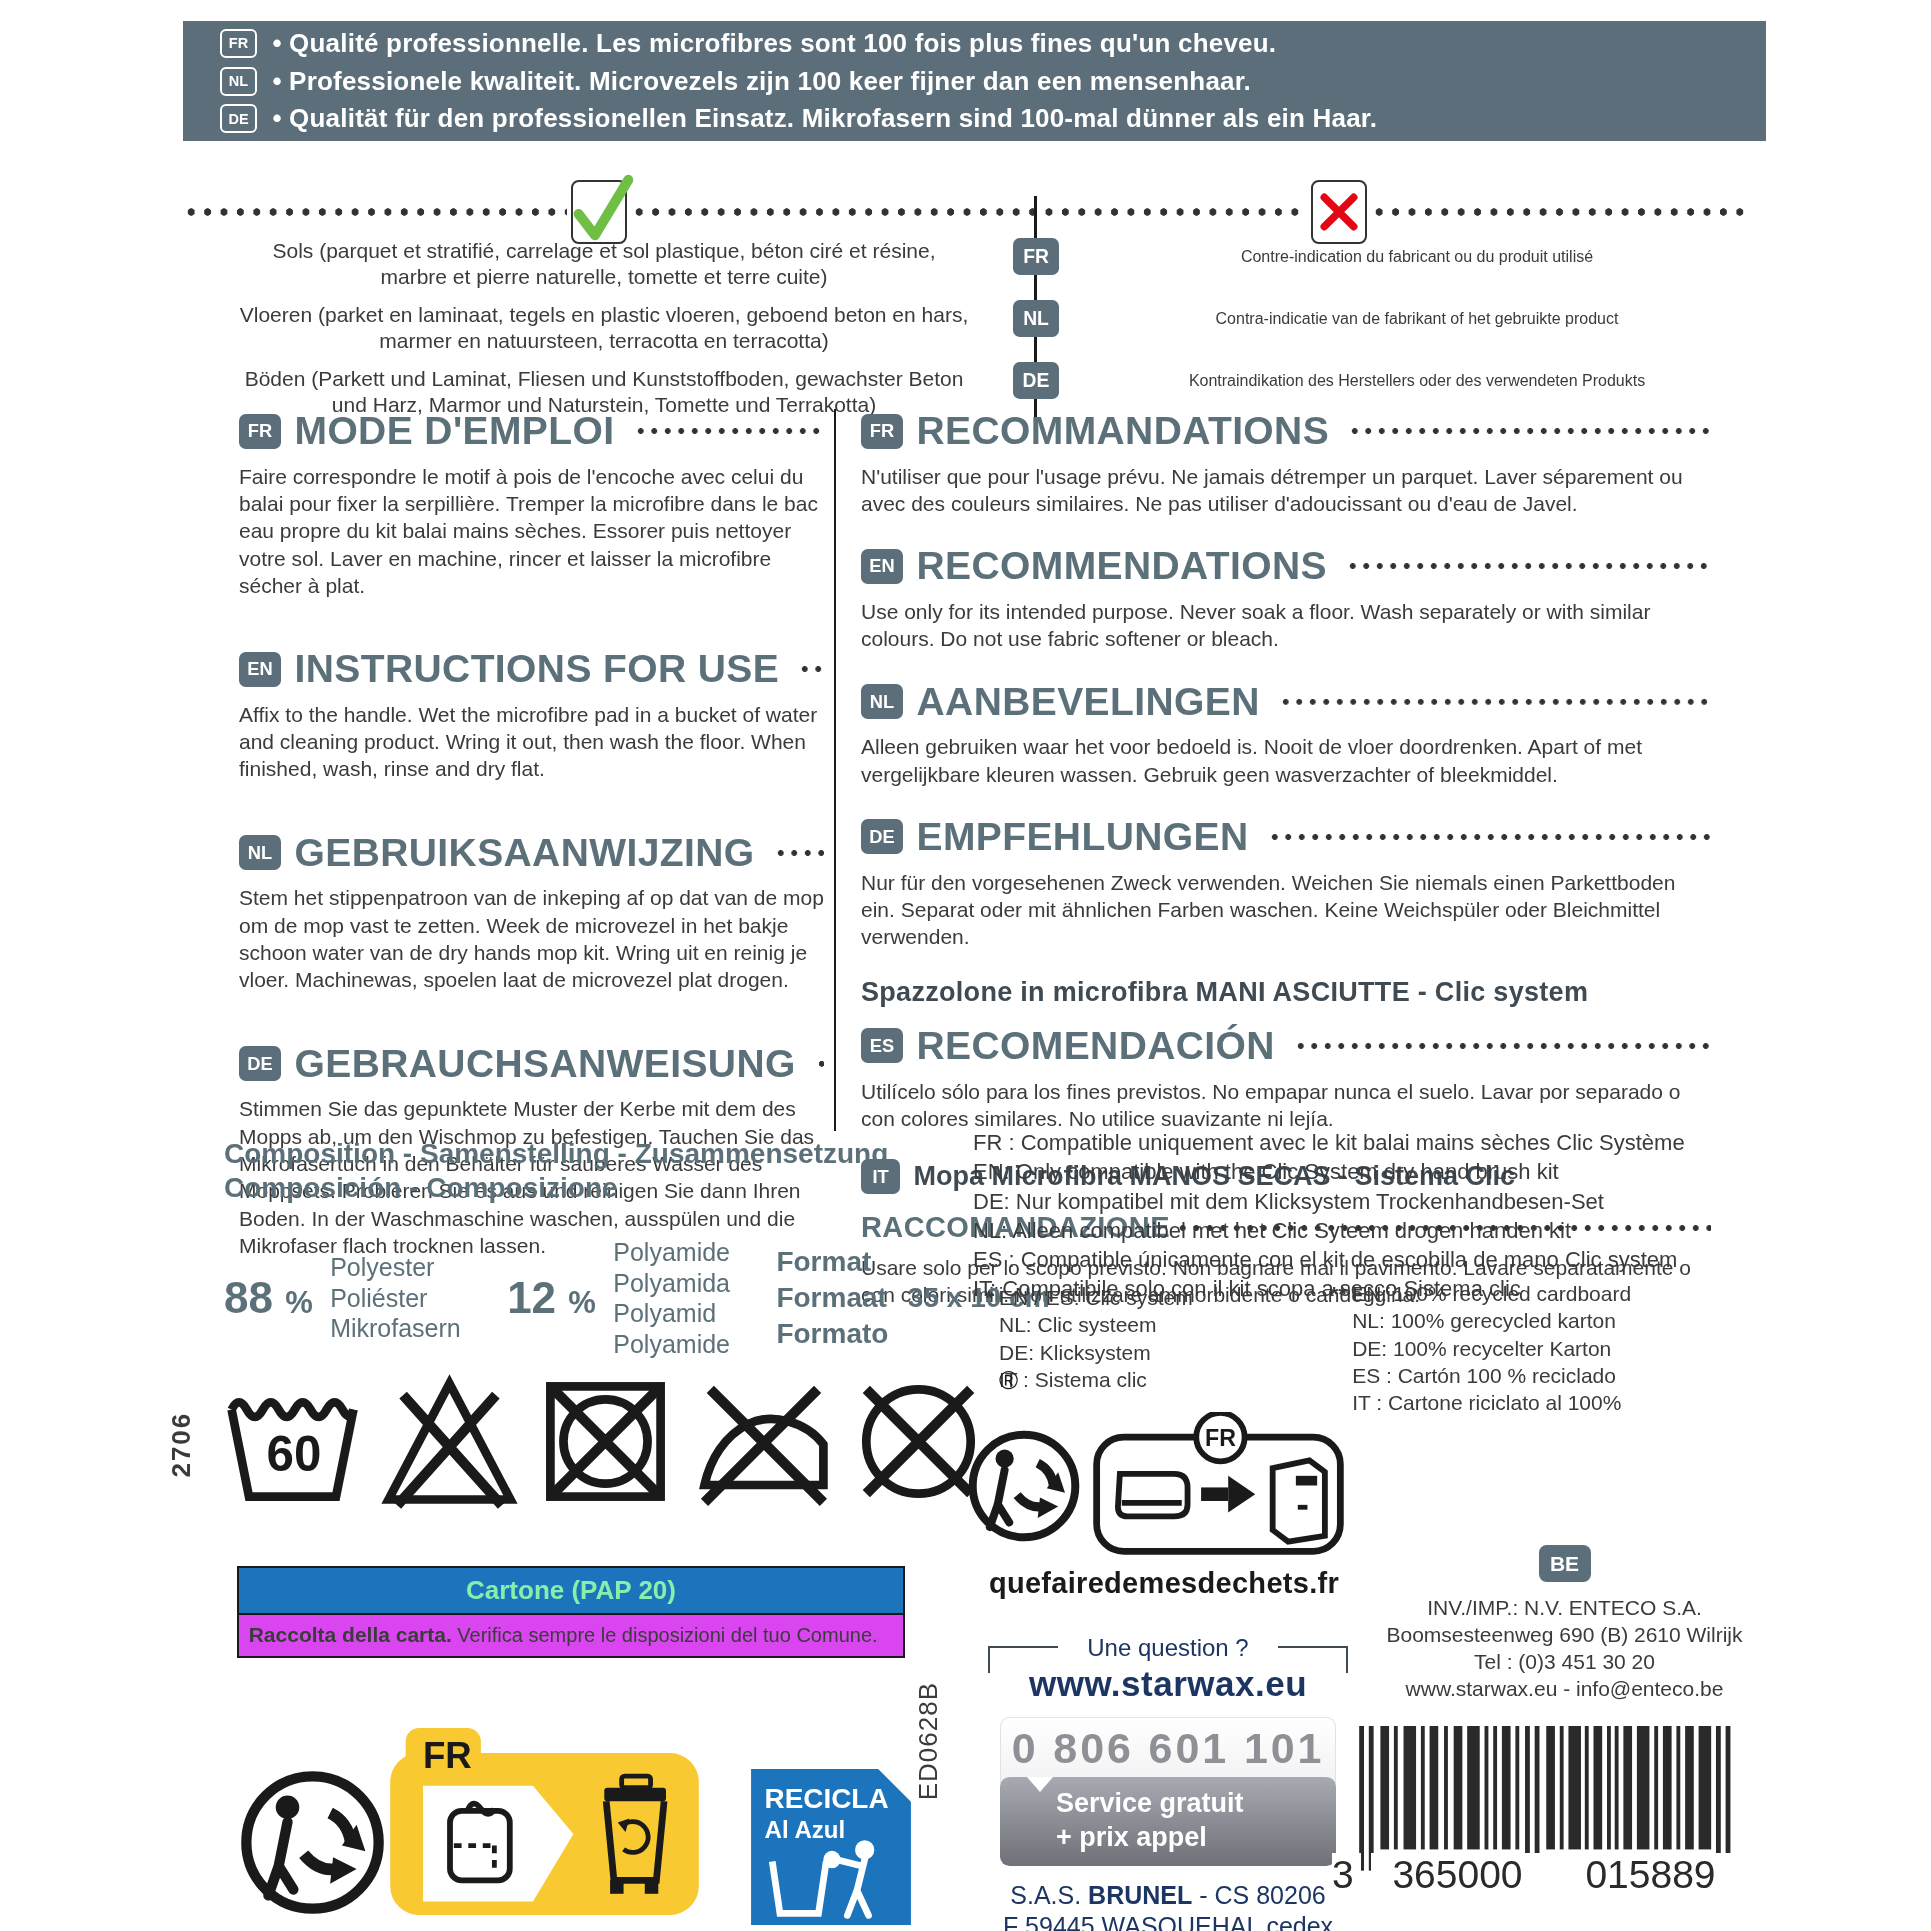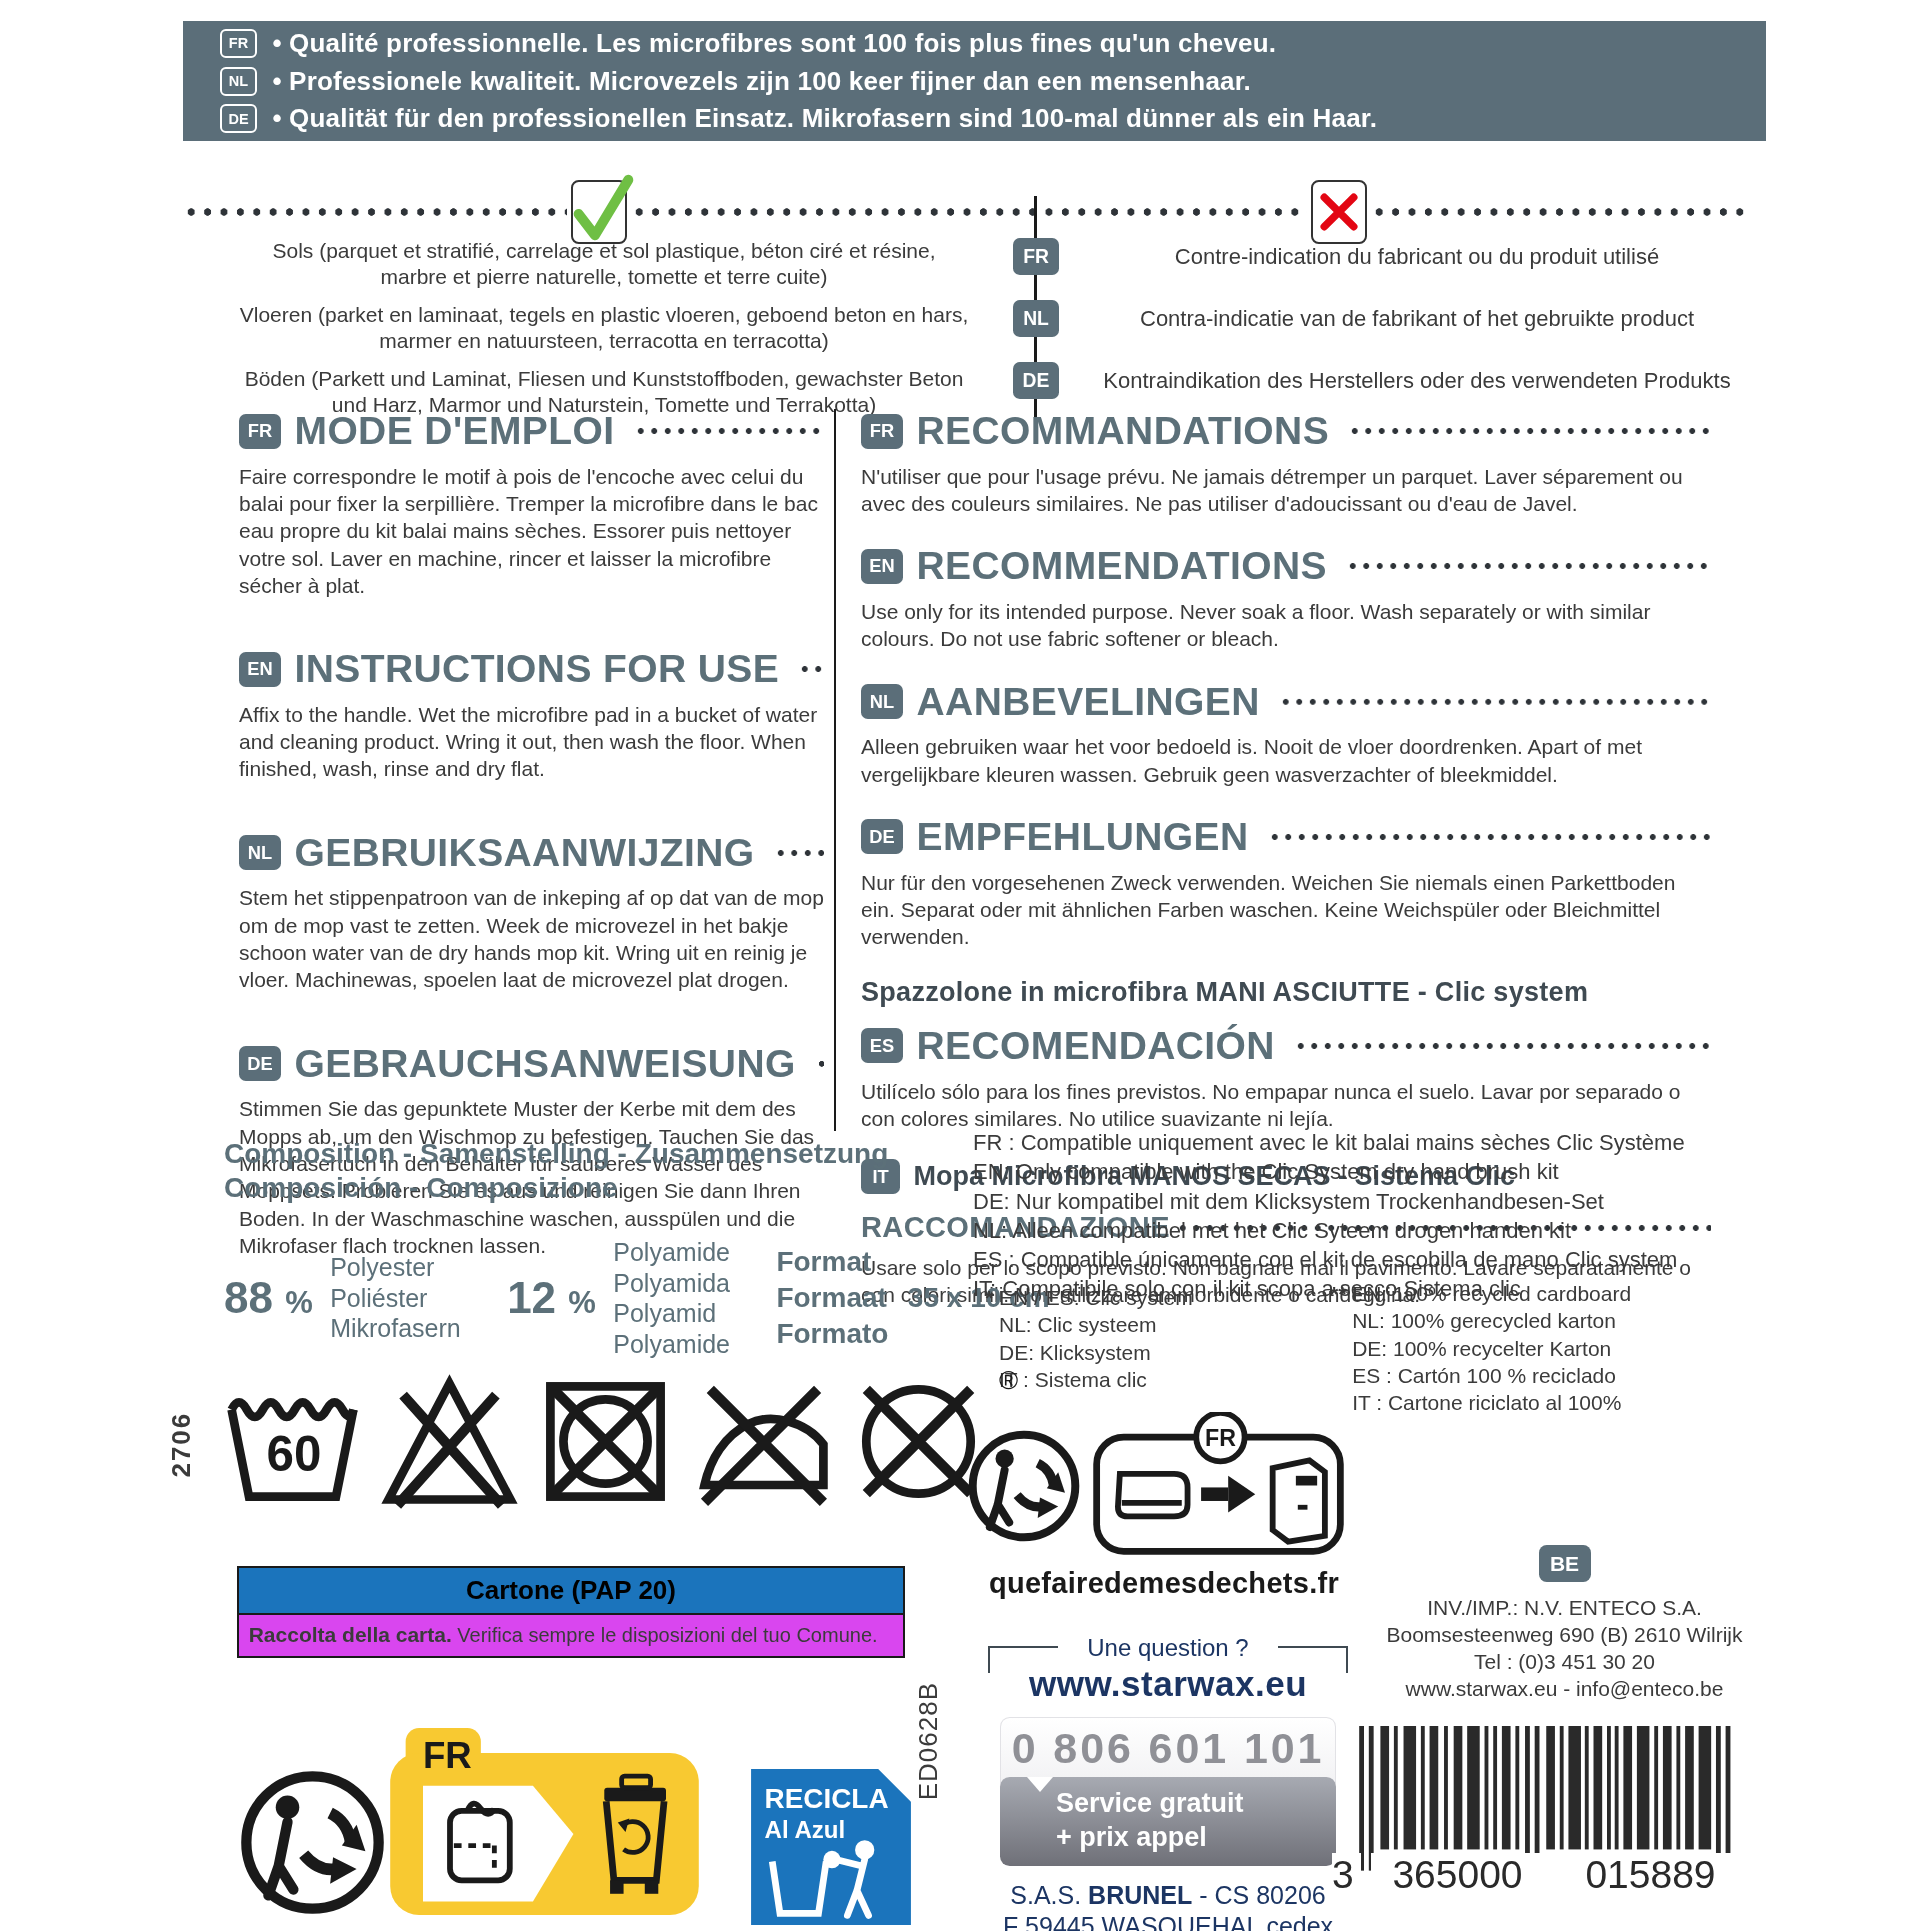--- a/index.html
+++ b/index.html
@@ -30,21 +30,21 @@
   .suit-left{position:absolute;left:237px;top:238px;width:734px;text-align:center;
           font-size:21px;line-height:1.25;}
   .suit-left p{margin:0 0 11.6px 0;}
   .suit-right{position:absolute;left:980px;top:238px;width:772px;}
   .suit-right .vline{position:absolute;left:54px;top:-42px;bottom:-7.7px;width:2.9px;background:#1a1a1a;}
   .suit-row{display:flex;align-items:center;gap:23px;margin-bottom:25px;position:relative;}
   .lang-badge{display:inline-flex;align-items:center;justify-content:center;flex:none;
           width:46px;height:37px;background:#5b6e79;border-radius:6.8px;color:#fff;
           font-size:19.3px;font-weight:bold;}
   .suit-row .lang-badge{margin-left:33px;}
-  .suit-row-text{flex:1;text-align:center;font-size:22px;}
+  .suit-row-text{flex:1;text-align:center;font-size:16px;}
 
   
   .col-divider{position:absolute;left:834px;top:409px;height:722px;width:1.9px;background:#1a1a1a;}
   .main-left{position:absolute;left:239px;top:409px;width:585px;}
   .main-right{position:absolute;left:861px;top:409px;width:850px;}
   .sec{margin-bottom:0;}
   .sec-head{display:flex;align-items:center;gap:13.5px;}
   .sec-head .lang-badge{width:42px;height:35px;font-size:18.3px;}
   .sec-title{font-size:39px;font-weight:bold;color:#5c7079;letter-spacing:0.4px;white-space:nowrap;}
   .hdots{flex:1;height:9.7px;margin-left:5.8px;
@@ -82,21 +82,21 @@
 
   
   .care-code{position:absolute;left:166px;top:1412px;writing-mode:vertical-rl;
           transform:rotate(180deg);font-size:26px;font-weight:bold;color:#3b3b3b;letter-spacing:1.9px;}
   .care-row{position:absolute;left:220px;top:1369px;display:flex;gap:11.6px;align-items:flex-start;}
   .care-row svg{display:block;}
   .reg{font-size:26px;color:#1a1a1a;position:relative;top:-3.9px;left:-3.9px;}
 
   
   .cartone{position:absolute;left:237px;top:1566px;width:668px;border:2.9px solid #1a1a1a;box-sizing:border-box;}
-  .cartone-bar{background:#1b74bc;color:#000000;font-size:26px;font-weight:bold;
+  .cartone-bar{background:#1b74bc;color:#86efac;font-size:26px;font-weight:bold;
           text-align:center;padding:6.8px 0;border-bottom:2.9px solid #1a1a1a;}
   .cartone-note{background:#d946ef;font-size:20px;padding:8.7px 9.7px;white-space:nowrap;}
   .cartone-note b{font-size:21px;}
 
   
   .triman-big{position:absolute;left:239px;top:1769px;}
   .fr-yellow{position:absolute;left:390px;top:1726px;}
   .recicla{position:absolute;left:751px;top:1769px;}
   .ed-code{position:absolute;left:913px;top:1682px;writing-mode:vertical-rl;
           transform:rotate(180deg);font-size:26px;color:#3b3b3b;letter-spacing:1px;}

